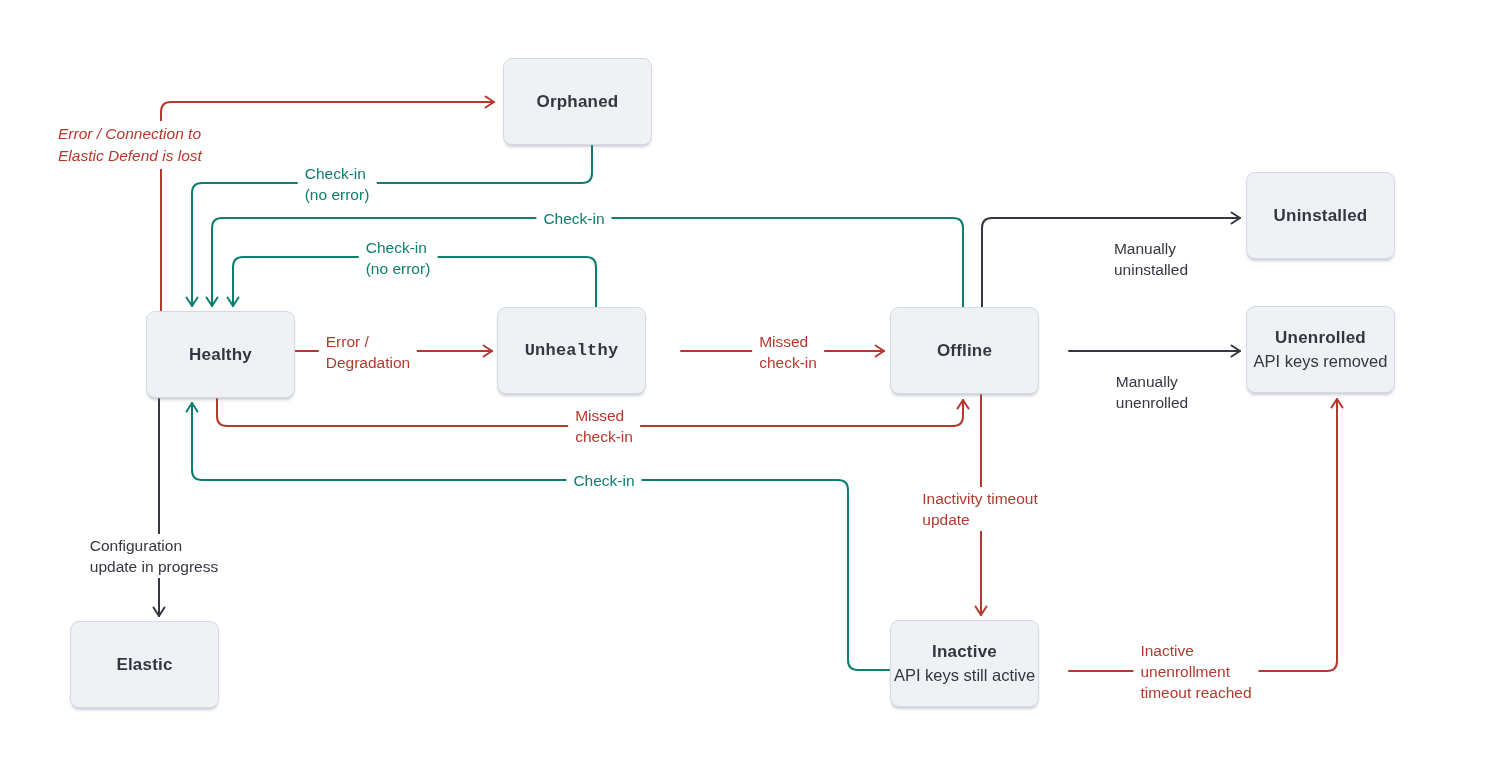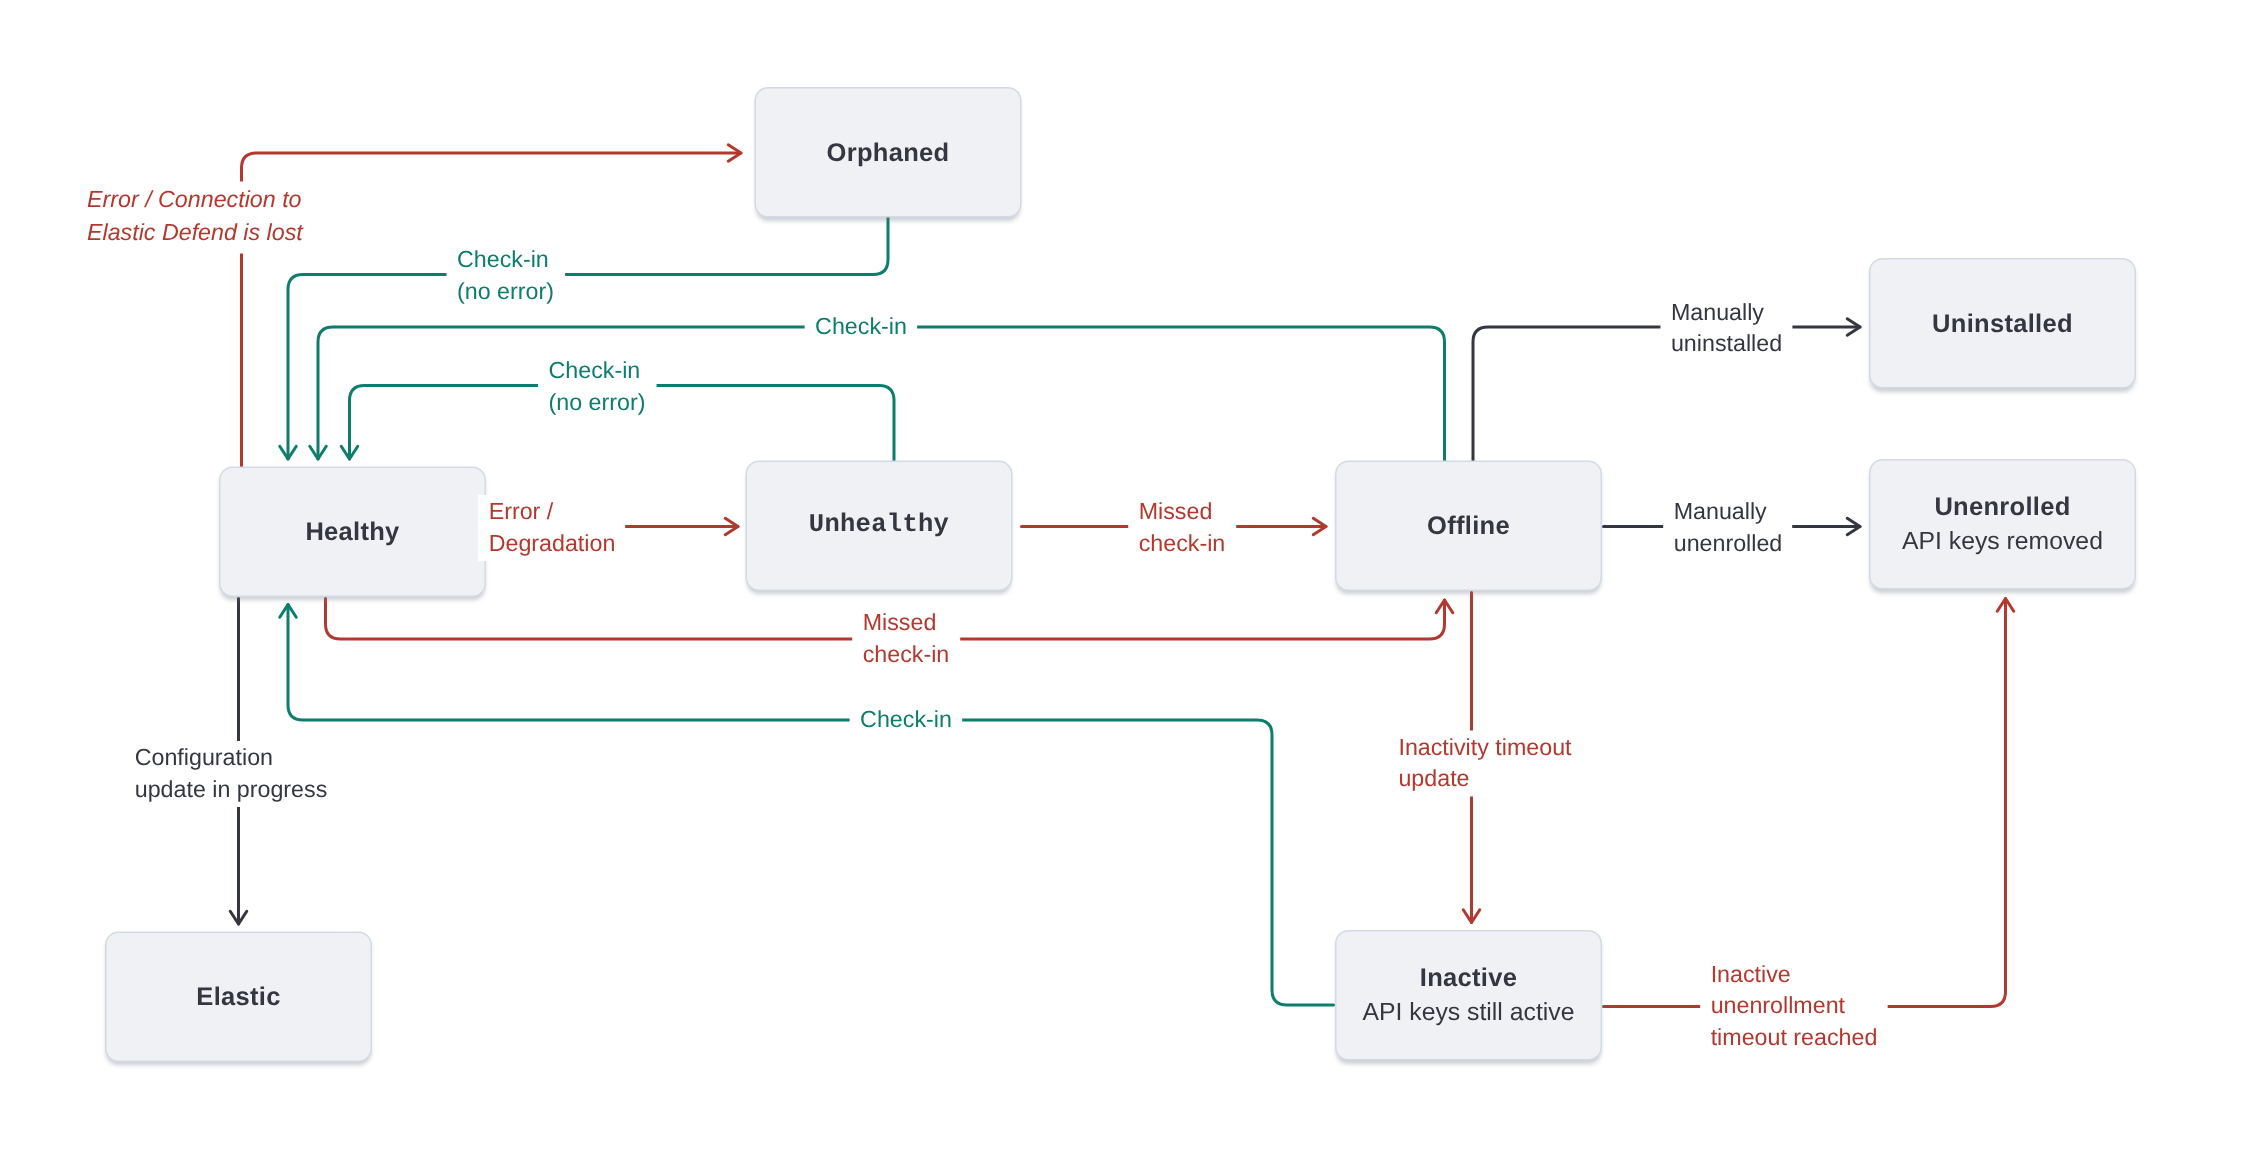--- a/index.html
+++ b/index.html
@@ -34,21 +34,21 @@
     stroke-width: 2;
     stroke-linecap: round;
     stroke-linejoin: round;
   }
   .stroke-red  { stroke: var(--red); }
   .stroke-teal { stroke: var(--teal); }
   .stroke-dark { stroke: var(--dark); }
 
   .node {
     position: absolute;
-    width: 178px;
+    width: 149px;
     height: 87px;
     background: var(--node_fill);
     border: 1.5px solid var(--node_border);
     border-radius: 9px;
     box-shadow: 0 3px 3px -1px rgba(108,116,133,0.35);
     display: flex;
     flex-direction: column;
     align-items: center;
     justify-content: center;
     gap: 4px;
@@ -76,21 +76,21 @@
     white-space: nowrap;
   }
   .edge-label.left-align {
     transform: none;
     text-align: left;
     line-height: 22px;
     padding: 2px 6px 2px 0;
   }
   .c-red  { color: var(--red); }
   .c-teal { color: var(--teal); }
-  .c-dark { color: var(--dark); }
+  .c-dark { color: var(--dark); margin-top: 40px; }
 </style>
 </head>
 <body>
 
 <div class="canvas">
 
   <svg class="edges">
     <defs>
       <marker id="arrow-red" markerUnits="userSpaceOnUse" markerWidth="22" markerHeight="16" viewBox="-11 -8 22 16" refX="0" refY="0" orient="auto">
         <path d="M -8.5 -5.5 L 0 0 L -8.5 5.5" fill="none" stroke-width="2" stroke-linecap="round" stroke-linejoin="round" class="stroke-red"></path>
@@ -193,21 +193,21 @@
 
   <div class="edge-label c-red" style="left:604px; top:426px;">
     <div>Missed</div>
     <div>check-in</div>
   </div>
 
   <div class="edge-label c-teal" style="left:604px; top:480px;">
     <div>Check-in</div>
   </div>
 
-  <div class="edge-label c-red" style="left:980px; top:509px;margin-left:10px;">
+  <div class="edge-label c-red" style="left:980px; top:509px;">
     <div>Inactivity timeout</div>
     <div>update</div>
   </div>
 
   <div class="edge-label c-red" style="left:1196px; top:671px;">
     <div>Inactive</div>
     <div>unenrollment</div>
     <div>timeout reached</div>
   </div>
 

